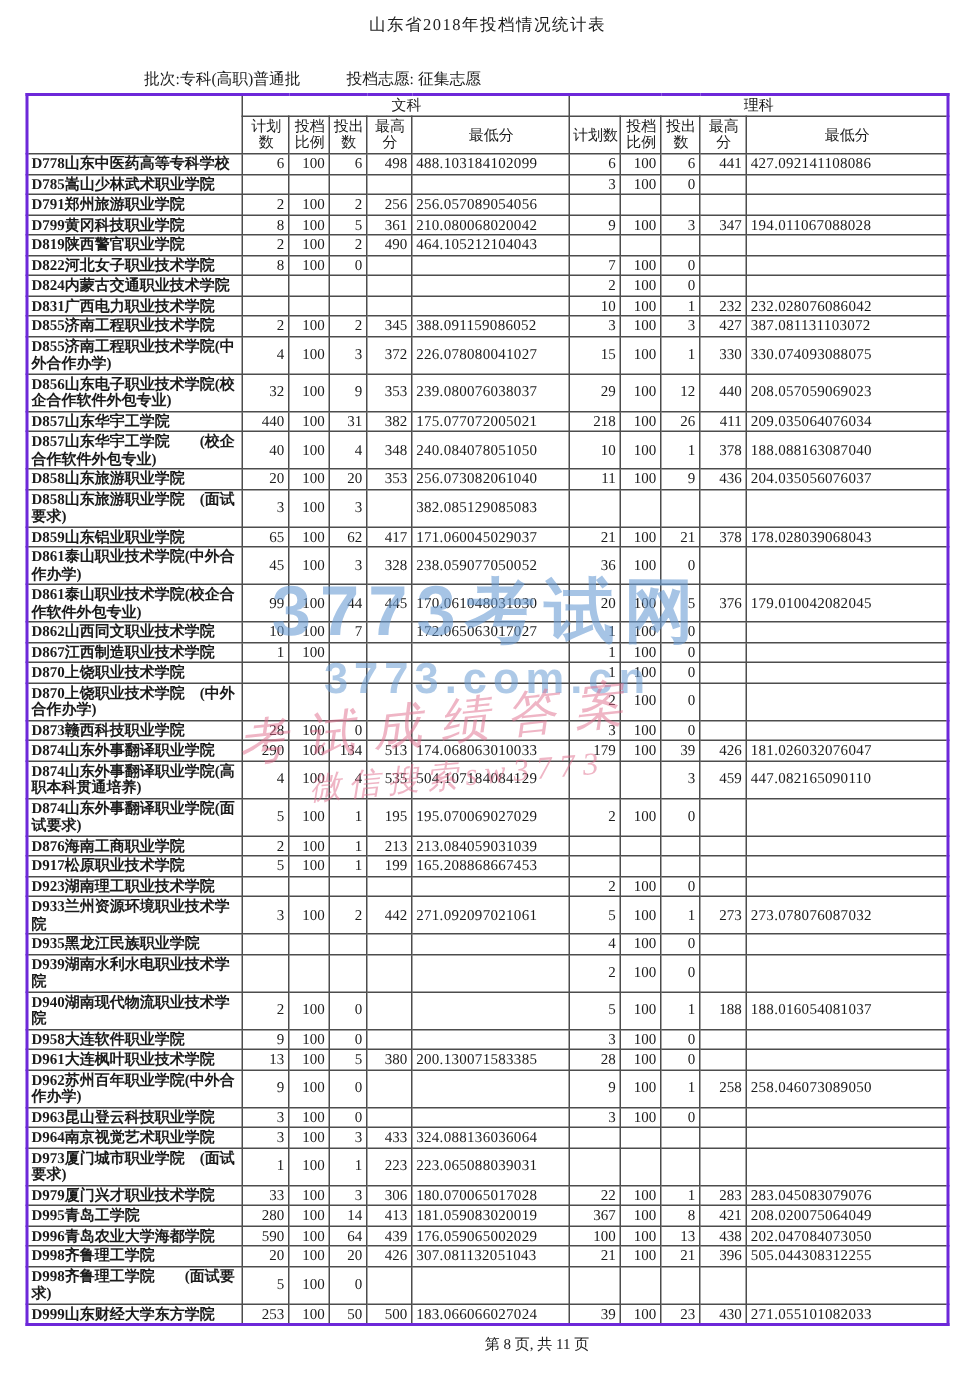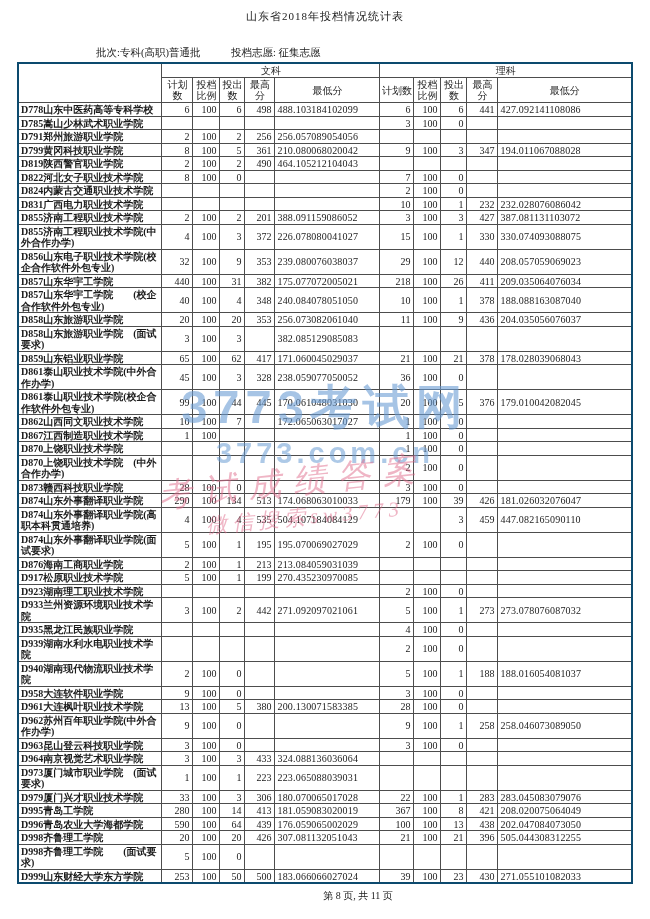--- a/index.html
+++ b/index.html
@@ -27,21 +27,21 @@
     margin: 22px 0 2px 96px;
     white-space: nowrap;
   }
   .subtitle-row .seg2 { margin-left: 28px; }
 
   table.stats {
     margin: 0 auto;
     border-collapse: collapse;
     table-layout: fixed;
     width: 614px;
-    border: 2px solid #0c4a6e;
+    border: 2px solid #6d28d9;
   }
   .stats th, .stats td {
     border: 1px solid #4d4d4d;
     overflow: hidden;
   }
   .stats th {
     font-weight: normal;
     font-size: 10px;
     line-height: 11px;
     text-align: center;
@@ -269,21 +269,21 @@
           <td class="num">100</td>
           <td class="num">1</td>
           <td class="num">232</td>
           <td class="min">232.028076086042</td>
         </tr>
         <tr>
           <td class="name">D855济南工程职业技术学院</td>
           <td class="num">2</td>
           <td class="num">100</td>
           <td class="num">2</td>
-          <td class="num">201</td>
+          <td class="num">345</td>
           <td class="min">388.091159086052</td>
           <td class="num">3</td>
           <td class="num">100</td>
           <td class="num">3</td>
           <td class="num">427</td>
           <td class="min">387.081131103072</td>
         </tr>
         <tr>
           <td class="name">D855济南工程职业技术学院(中外合作办学)</td>
           <td class="num">4</td>
@@ -517,21 +517,21 @@
           <td class="num"></td>
           <td class="num"></td>
           <td class="min"></td>
         </tr>
         <tr>
           <td class="name">D917松原职业技术学院</td>
           <td class="num">5</td>
           <td class="num">100</td>
           <td class="num">1</td>
           <td class="num">199</td>
-          <td class="min">270.435230970085</td>
+          <td class="min">165.208868667453</td>
           <td class="num"></td>
           <td class="num"></td>
           <td class="num"></td>
           <td class="num"></td>
           <td class="min"></td>
         </tr>
         <tr>
           <td class="name">D923湖南理工职业技术学院</td>
           <td class="num"></td>
           <td class="num"></td>

